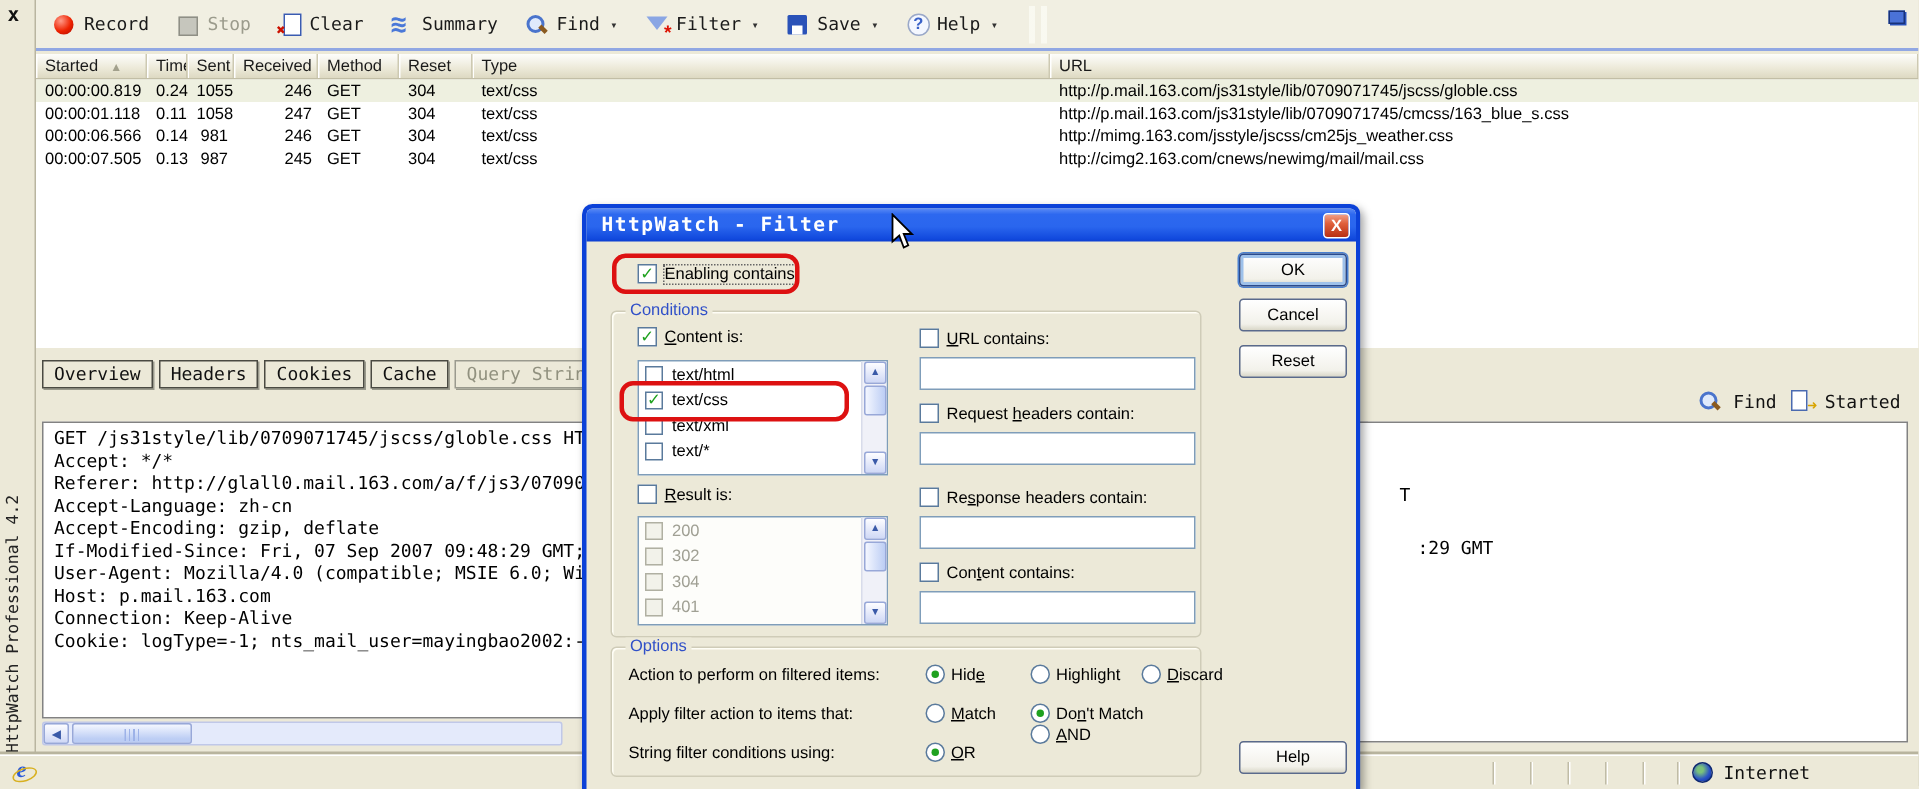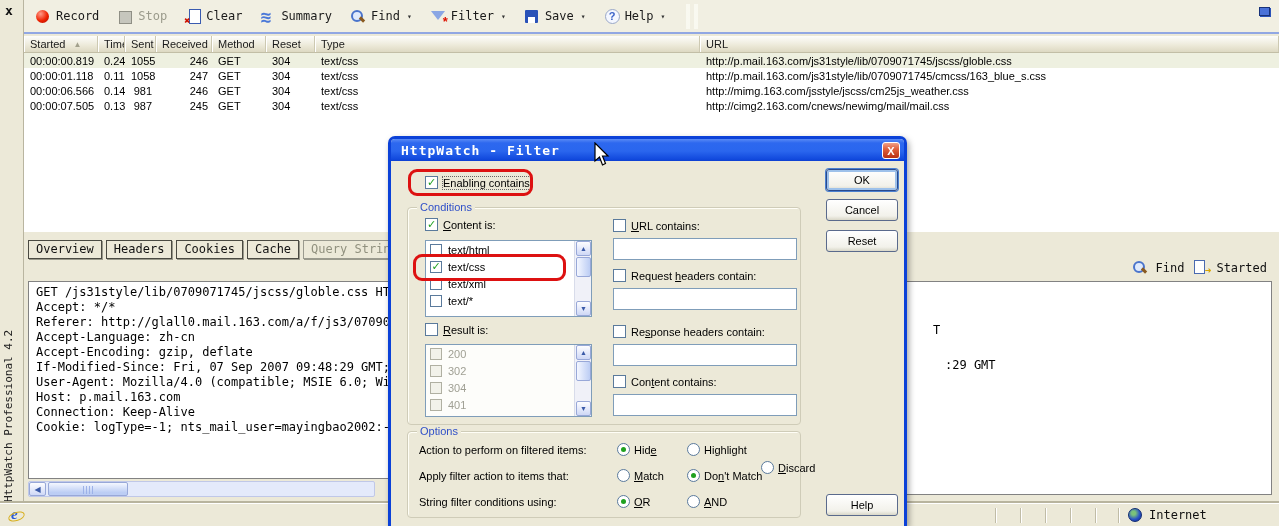--- a/index.html
+++ b/index.html
@@ -408,39 +408,39 @@
     <div id="options-host">
         <div style="position: absolute; left: 28px; top: 283px;">Action to perform on filtered items:</div>
         <div class="radio-row" style="left: 226px; top: 282px;">
           <span class="rd sel"></span>
           <span>Hid<u>e</u></span>
         </div>
         <div class="radio-row" style="left: 296px; top: 282px;">
           <span class="rd"></span>
           <span>Hi<u>g</u>hlight</span>
         </div>
-        <div class="radio-row" style="left: 370px; top: 300px;">
+        <div class="radio-row" style="left: 370px; top: 282px;">
           <span class="rd"></span>
           <span><u>D</u>iscard</span>
         </div>
         <div style="position: absolute; left: 28px; top: 309px;">Apply filter action to items that:</div>
         <div class="radio-row" style="left: 226px; top: 308px;">
           <span class="rd"></span>
           <span><u>M</u>atch</span>
         </div>
         <div class="radio-row" style="left: 296px; top: 308px;">
           <span class="rd sel"></span>
           <span>Do<u>n</u>'t Match</span>
         </div>
         <div style="position: absolute; left: 28px; top: 335px;">String filter conditions using:</div>
         <div class="radio-row" style="left: 226px; top: 334px;">
           <span class="rd sel"></span>
           <span><u>O</u>R</span>
         </div>
-        <div class="radio-row" style="left: 296px; top: 334px;">
+        <div class="radio-row" style="left: 296px; top: 322px;">
           <span class="rd"></span>
           <span><u>A</u>ND</span>
         </div>
       </div>
 
     <div class="btn default" style="left:435px; top:8px;">OK</div>
     <div class="btn" style="left:435px; top:38px;">Cancel</div>
     <div class="btn" style="left:435px; top:69px;">Reset</div>
     <div class="btn" style="left:435px; top:333px;">Help</div>
   </div>

